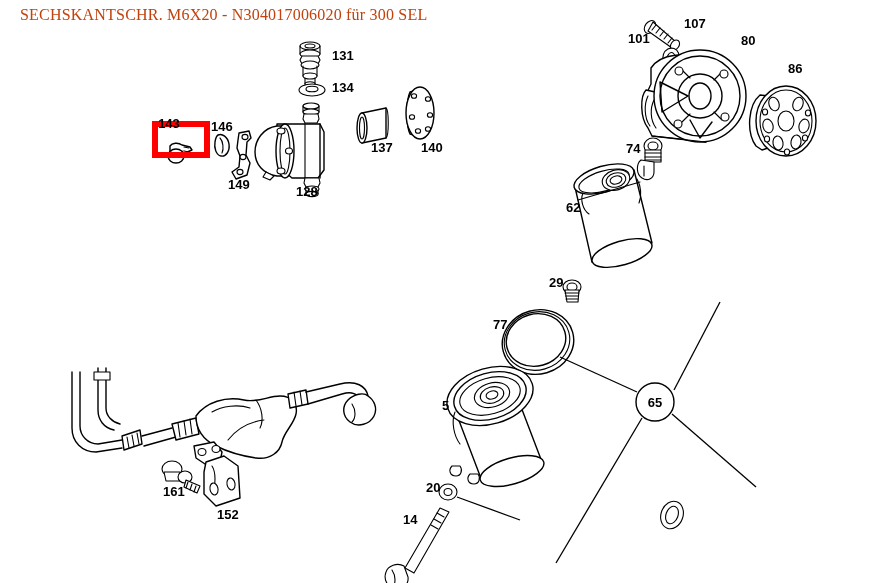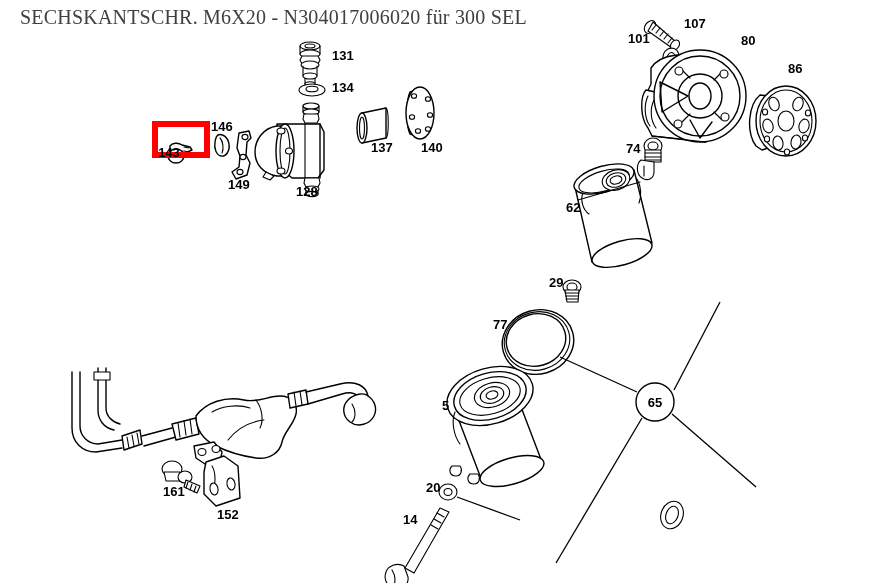--- a/index.html
+++ b/index.html
@@ -1,18 +1,18 @@
 <!DOCTYPE html>
 <html><head>
 <meta charset="utf-8">
 <style>
   html,body{margin:0;padding:0;background:#ffffff;}
   body{width:876px;height:583px;overflow:hidden;font-family:"Liberation Serif",serif;}
   #page{position:relative;width:876px;height:583px;background:#fff;}
-  #title{position:absolute;left:20px;top:6px;font-family:"Liberation Serif",serif;font-size:20px;color:#404040;letter-spacing:.2px;white-space:nowrap;}
+  #title{position:absolute;left:20px;top:6px;font-family:"Liberation Serif",serif;font-size:16px;color:#c2410c;letter-spacing:.2px;white-space:nowrap;}
   #caption{position:absolute;left:143px;top:545px;font-family:"Liberation Serif",serif;font-size:17px;color:#000;white-space:nowrap;}
   #diagram{position:absolute;left:0;top:0;width:876px;height:583px;}
   .lbl{font-family:"Liberation Sans",sans-serif;font-size:13px;font-weight:bold;fill:#000;}
   .ln{fill:none;stroke:#000;stroke-width:1.4;stroke-linecap:round;stroke-linejoin:round;}
   .ln-t{fill:none;stroke:#000;stroke-width:1.1;stroke-linecap:round;stroke-linejoin:round;}
   .wf{fill:#fff;stroke:#000;stroke-width:1.4;stroke-linejoin:round;}
   .wf-t{fill:#fff;stroke:#000;stroke-width:1.1;stroke-linejoin:round;}
   .leader{fill:none;stroke:#000;stroke-width:1.3;}
   #hlbox{position:absolute;left:152px;top:121px;width:58px;height:37px;border:6px solid #FF0000;background:transparent;box-sizing:border-box;}
   #hlnum{position:absolute;left:152px;top:121px;width:58px;height:37px;display:flex;align-items:center;justify-content:center;font-family:"Liberation Sans",sans-serif;font-size:13px;font-weight:bold;color:#000;}
@@ -302,16 +302,16 @@
       <ellipse class="wf-t" cx="185" cy="477" rx="7" ry="6"></ellipse>
       <path class="wf-t" d="M186,480 L200,486 L197,493 L184,487 Z"></path>
       <path class="ln-t" d="M188,482 L186,488 M192,484 L190,490 M196,486 L194,492"></path>
     </g>
     <text class="lbl" x="163" y="496">161</text>
     <text class="lbl" x="217" y="519">152</text>
 
   </svg>
 
   <div id="hlbox" style="left: 152px; top: 121px; width: 58px; height: 37px; border-color: rgb(255, 0, 0);"></div>
-  <div id="hlnum" style="left: 152px; top: 134px; width: 34px; height: 37px;">143</div>
+  <div id="hlnum" style="left: 152px; top: 105px; width: 34px; height: 37px;">143</div>
 
 
 </div>
 
 </body></html>

